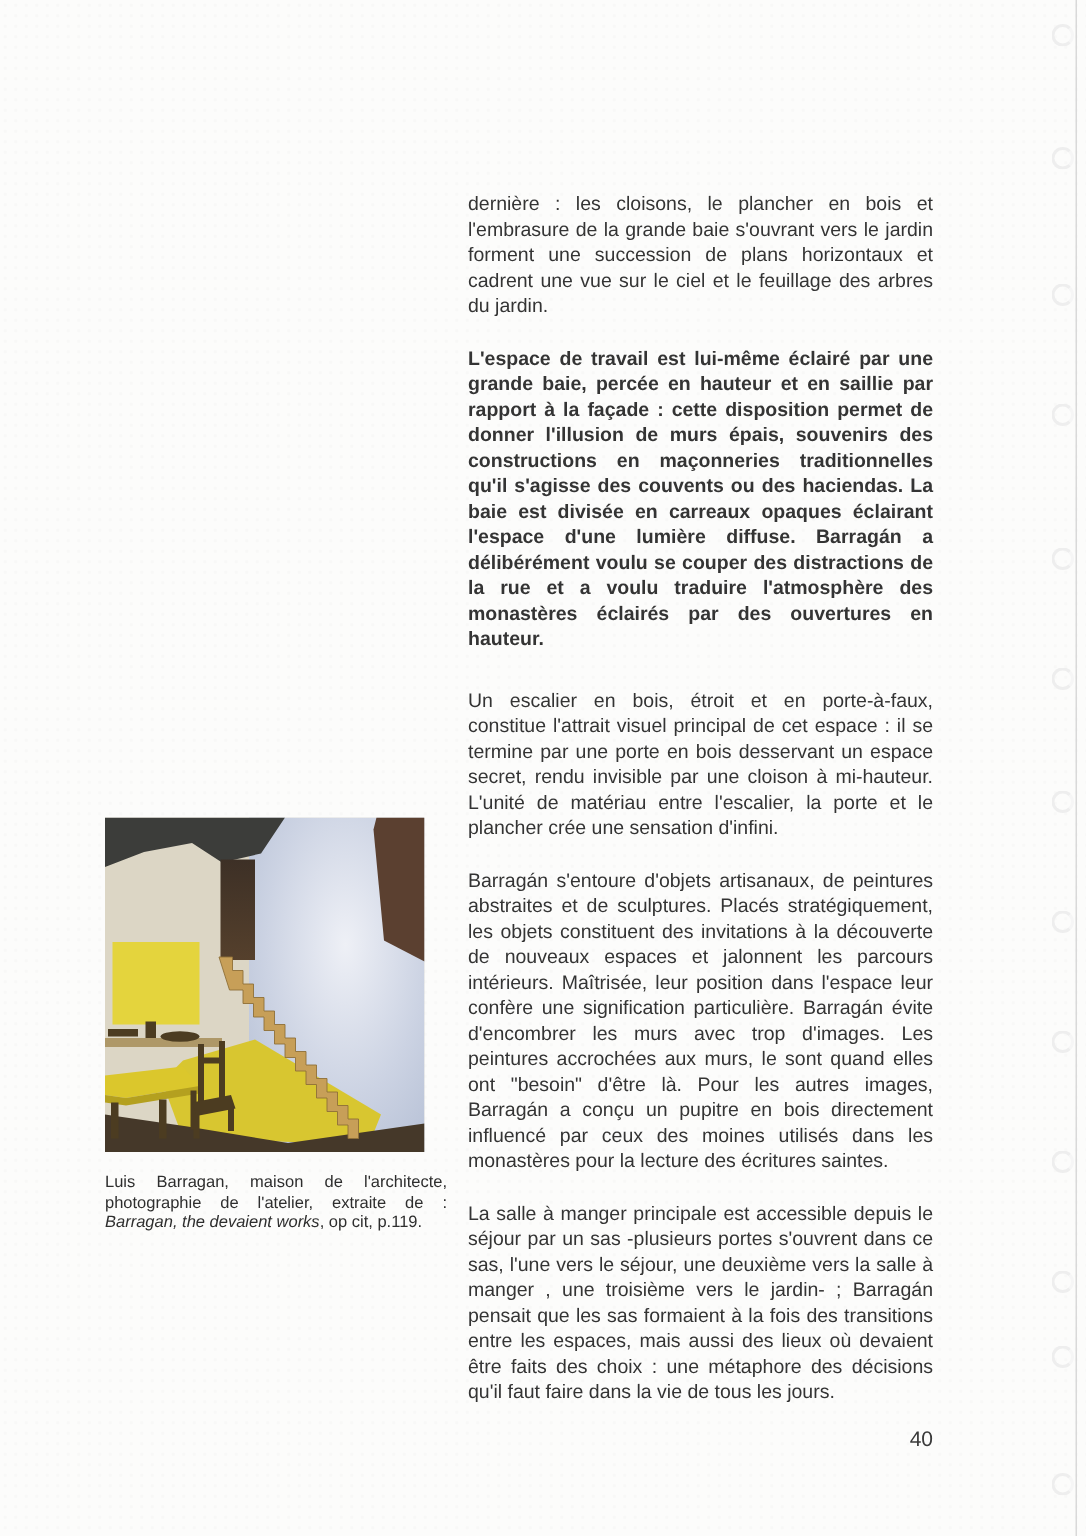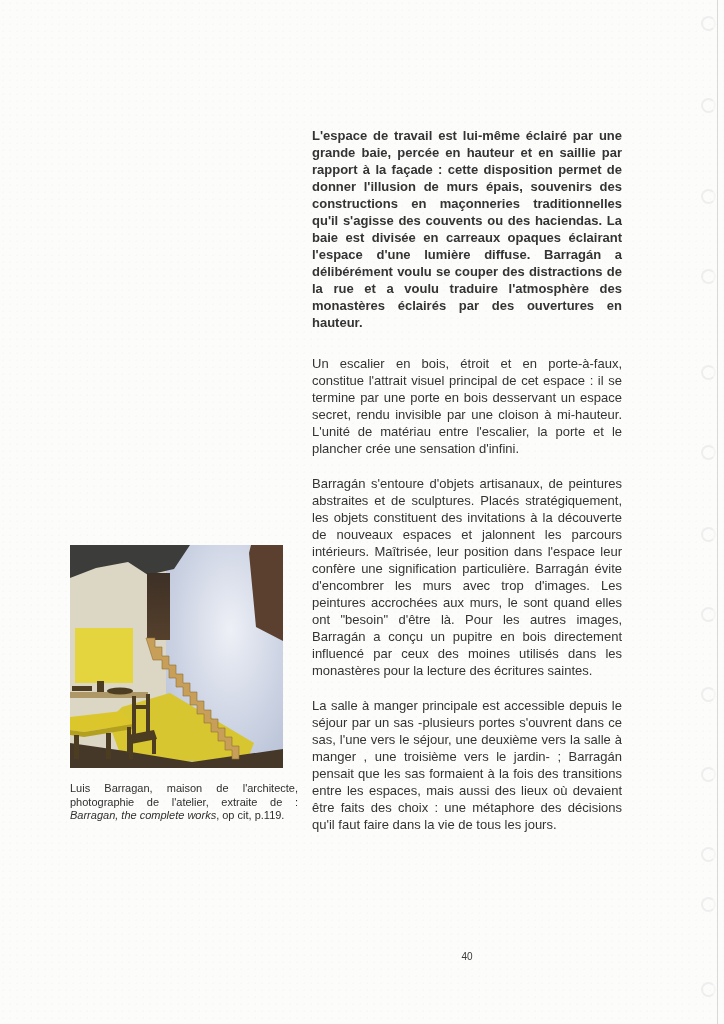--- a/index.html
+++ b/index.html
@@ -39,21 +39,21 @@
   }
   figure.photo svg{display:block;width:213px;height:223px;}
   .caption{
     position:absolute;left:70px;top:782px;width:228px;
     font-size:11px;line-height:13.6px;color:#2e2e2e;
     text-align:justify;
   }
   .caption .it{font-style:italic;}
   .page-number{
     position:absolute;left:312px;top:951px;width:310px;
-    text-align:center;font-size:10px;color:#3a3a3a;
+    text-align:right;font-size:14px;color:#3a3a3a;
   }
 </style>
 </head>
 <body>
 
 <div class="page">
 
   <div class="edge-line"></div>
   <div class="hole" style="top:16px"></div>
   <div class="hole" style="top:98px"></div>
@@ -114,23 +114,24 @@
 
       <rect x="62" y="151" width="4" height="42" fill="#4c3c21"></rect>
       <rect x="76" y="149" width="4" height="42" fill="#4c3c21"></rect>
       <rect x="62" y="160" width="18" height="4" fill="#4c3c21"></rect>
       <polygon points="58,190 84,185 87,194 61,199" fill="#4c3c21"></polygon>
       <rect x="59" y="198" width="4" height="16" fill="#4c3c21"></rect>
       <rect x="82" y="193" width="4" height="16" fill="#4c3c21"></rect>
     </svg>
   </figure>
 
-  <figcaption class="caption"><span>Luis Barragan, maison de l'architecte, photographie de l'atelier, extraite de : </span><span class="it">Barragan, the complete works</span><span>, op cit, p.119.</span></figcaption>
+  <figcaption class="caption"><span>Luis Barragan, maison de l'architecte, photographie de l'atelier, extraite de : </span><span class="it">Barragan, the devaient works</span><span>, op cit, p.119.</span></figcaption>
 
   <main class="text-col">
+    <p>dernière : les cloisons, le plancher en bois et l'embrasure de la grande baie s'ouvrant vers le jardin forment une succession de plans horizontaux et cadrent une vue sur le ciel et le feuillage des arbres du jardin.</p>
     <p class="gap-lg">L'espace de travail est lui-même éclairé par une grande baie, percée en hauteur et en saillie par rapport à la façade : cette disposition permet de donner l'illusion de murs épais, souvenirs des constructions en maçonneries traditionnelles qu'il s'agisse des couvents ou des haciendas. La baie est divisée en carreaux opaques éclairant l'espace d'une lumière diffuse. Barragán a délibérément voulu se couper des distractions de la rue et a voulu traduire l'atmosphère des monastères éclairés par des ouvertures en hauteur.</p>
     <p>Un escalier en bois, étroit et en porte-à-faux, constitue l'attrait visuel principal de cet espace : il se termine par une porte en bois desservant un espace secret, rendu invisible par une cloison à mi-hauteur. L'unité de matériau entre l'escalier, la porte et le plancher crée une sensation d'infini.</p>
     <p>Barragán s'entoure d'objets artisanaux, de peintures abstraites et de sculptures. Placés stratégiquement, les objets constituent des invitations à la découverte de nouveaux espaces et jalonnent les parcours intérieurs. Maîtrisée, leur position dans l'espace leur confère une signification particulière. Barragán évite d'encombrer les murs avec trop d'images. Les peintures accrochées aux murs, le sont quand elles ont "besoin" d'être là. Pour les autres images, Barragán a conçu un pupitre en bois directement influencé par ceux des moines utilisés dans les monastères pour la lecture des écritures saintes.</p>
     <p>La salle à manger principale est accessible depuis le séjour par un sas -plusieurs portes s'ouvrent dans ce sas, l'une vers le séjour, une deuxième vers la salle à manger , une troisième vers le jardin- ; Barragán pensait que les sas formaient à la fois des transitions entre les espaces, mais aussi des lieux où devaient être faits des choix : une métaphore des décisions qu'il faut faire dans la vie de tous les jours.</p>
   </main>
 
   <div class="page-number">40</div>
 
 </div>
 

